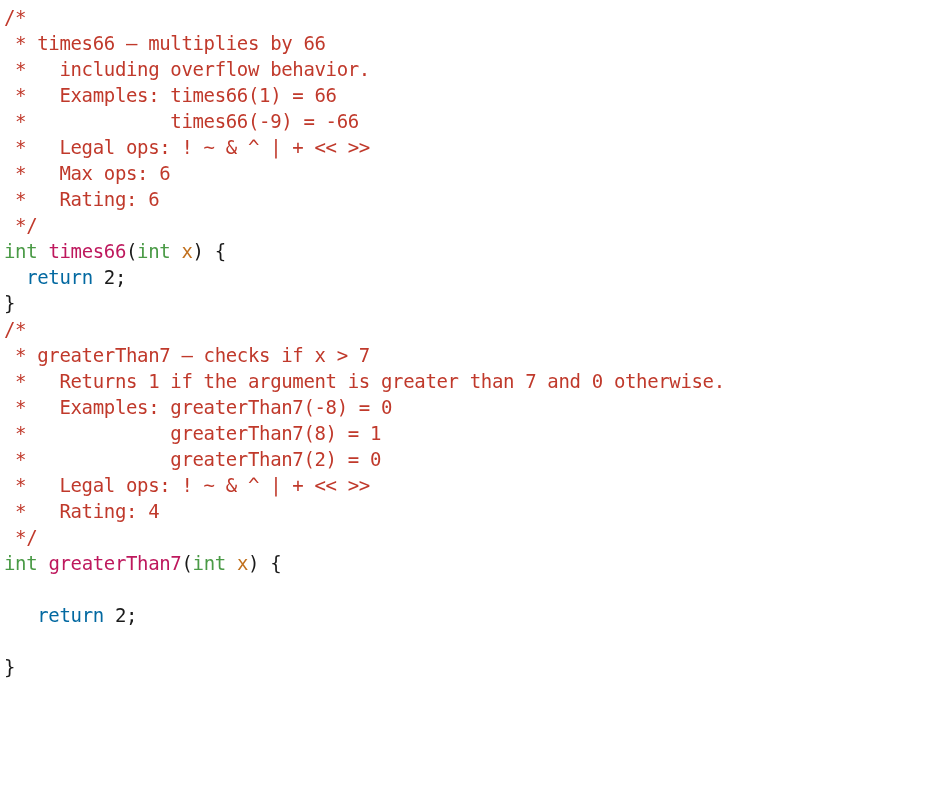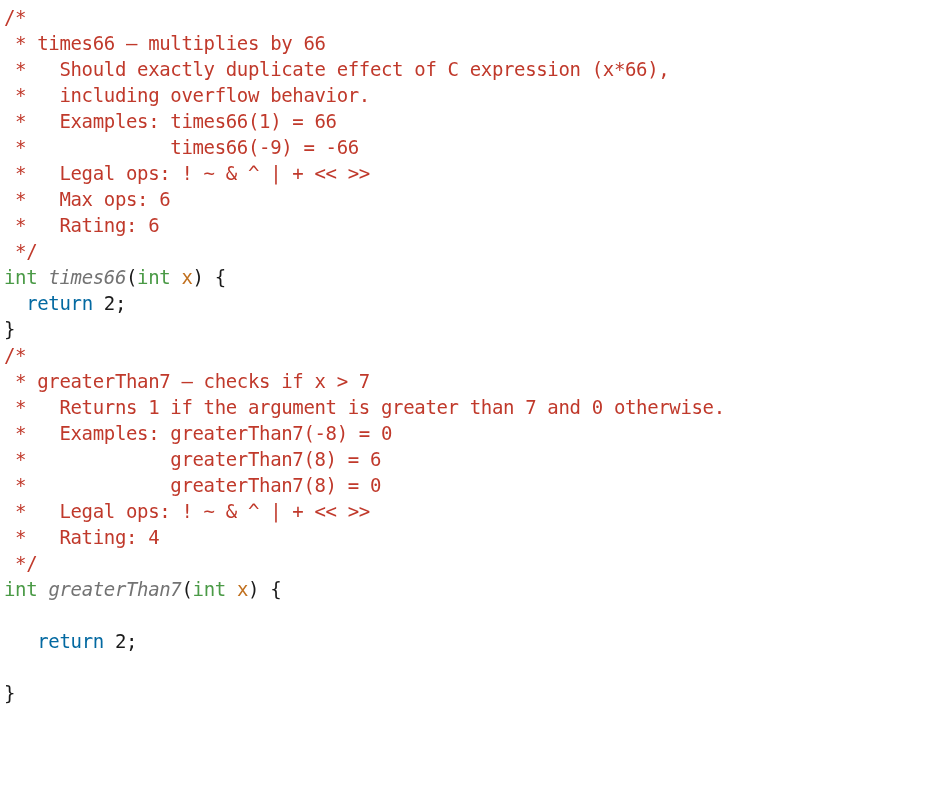--- a/index.html
+++ b/index.html
@@ -24,49 +24,48 @@
     font-family: "DejaVu Sans Mono", "Liberation Mono", monospace;
     font-size: 19px;
     line-height: 26px;
     height: 26px;
     white-space: pre;
     letter-spacing: -0.35px;
     color: #1a1a1a;
   }
   .tok-comment  { color: #c0392b; }
   .tok-keyword  { color: #4a9a46; }
-  .tok-function { color: #737373; font-style: italic; }
+  .tok-function { color: #be185d; }
   .tok-control  { color: #0369a1; }
   .tok-param    { color: #c1701e; }
   .tok-plain    { color: #1a1a1a; }
 </style>
 </head>
 <body>
 
 <div id="editor">
   <div id="code-lines">
       <div class="code-line"><span class="tok-comment">/*</span></div>
       <div class="code-line"><span class="tok-comment"> * times66 – multiplies by 66</span></div>
-      <div class="code-line"><span class="tok-comment"> *   Should exactly duplicate effect of C expression (x*66),</span></div>
       <div class="code-line"><span class="tok-comment"> *   including overflow behavior.</span></div>
       <div class="code-line"><span class="tok-comment"> *   Examples: times66(1) = 66</span></div>
       <div class="code-line"><span class="tok-comment"> *             times66(-9) = -66</span></div>
       <div class="code-line"><span class="tok-comment"> *   Legal ops: ! ~ &amp; ^ | + &lt;&lt; &gt;&gt;</span></div>
       <div class="code-line"><span class="tok-comment"> *   Max ops: 6</span></div>
       <div class="code-line"><span class="tok-comment"> *   Rating: 6</span></div>
       <div class="code-line"><span class="tok-comment"> */</span></div>
       <div class="code-line"><span class="tok-keyword">int</span><span class="tok-plain"> </span><span class="tok-function">times66</span><span class="tok-plain">(</span><span class="tok-keyword">int</span><span class="tok-plain"> </span><span class="tok-param">x</span><span class="tok-plain">) {</span></div>
       <div class="code-line"><span class="tok-plain">  </span><span class="tok-control">return</span><span class="tok-plain"> 2;</span></div>
       <div class="code-line"><span class="tok-plain">}</span></div>
       <div class="code-line"><span class="tok-comment">/*</span></div>
       <div class="code-line"><span class="tok-comment"> * greaterThan7 – checks if x &gt; 7</span></div>
       <div class="code-line"><span class="tok-comment"> *   Returns 1 if the argument is greater than 7 and 0 otherwise.</span></div>
       <div class="code-line"><span class="tok-comment"> *   Examples: greaterThan7(-8) = 0</span></div>
-      <div class="code-line"><span class="tok-comment"> *             greaterThan7(8) = 6</span></div>
-      <div class="code-line"><span class="tok-comment"> *             greaterThan7(8) = 0</span></div>
+      <div class="code-line"><span class="tok-comment"> *             greaterThan7(8) = 1</span></div>
+      <div class="code-line"><span class="tok-comment"> *             greaterThan7(2) = 0</span></div>
       <div class="code-line"><span class="tok-comment"> *   Legal ops: ! ~ &amp; ^ | + &lt;&lt; &gt;&gt;</span></div>
       <div class="code-line"><span class="tok-comment"> *   Rating: 4</span></div>
       <div class="code-line"><span class="tok-comment"> */</span></div>
       <div class="code-line"><span class="tok-keyword">int</span><span class="tok-plain"> </span><span class="tok-function">greaterThan7</span><span class="tok-plain">(</span><span class="tok-keyword">int</span><span class="tok-plain"> </span><span class="tok-param">x</span><span class="tok-plain">) {</span></div>
       <div class="code-line">&nbsp;</div>
       <div class="code-line"><span class="tok-plain">   </span><span class="tok-control">return</span><span class="tok-plain"> 2;</span></div>
       <div class="code-line">&nbsp;</div>
       <div class="code-line"><span class="tok-plain">}</span></div>
     </div>
 </div>

